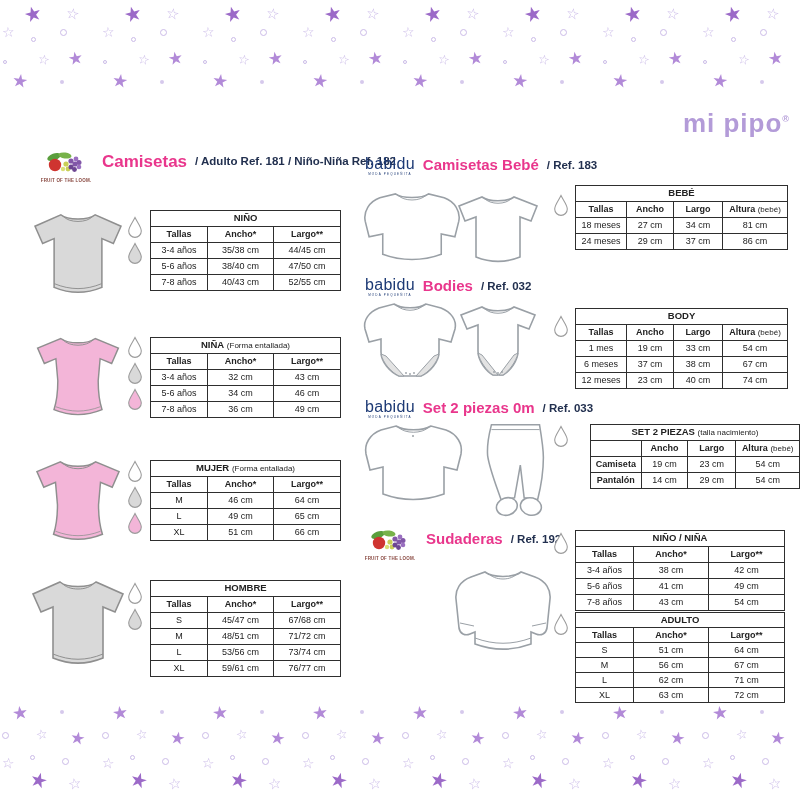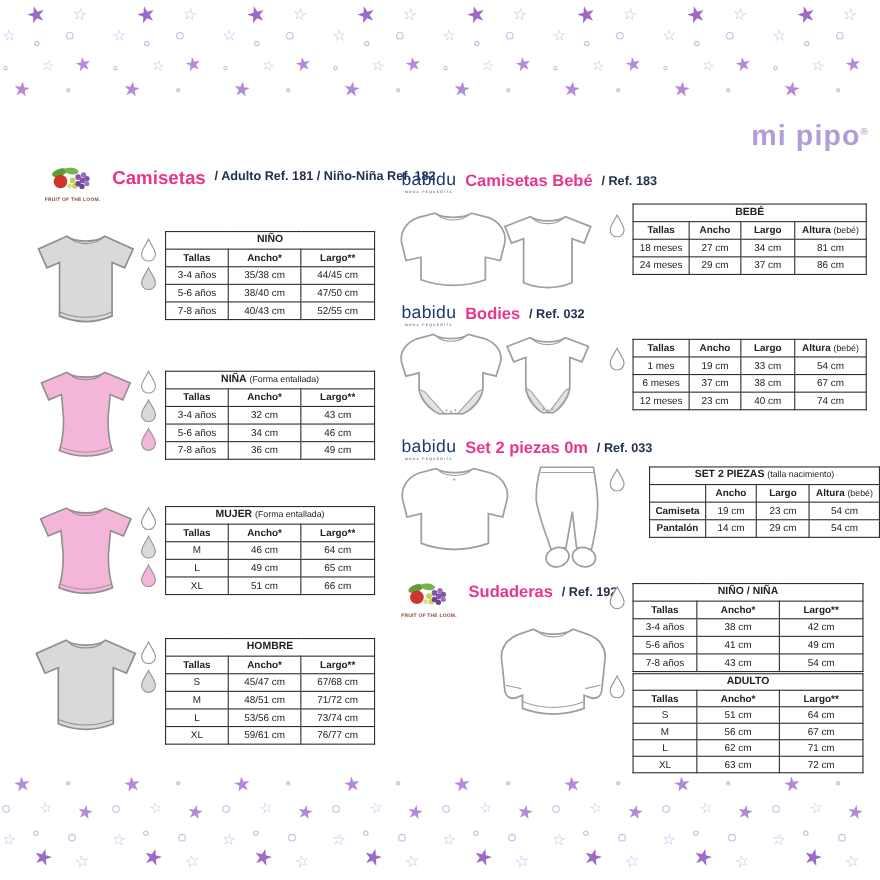--- a/index.html
+++ b/index.html
@@ -505,20 +505,23 @@
   </svg>
   <div class="drops" style="left:552px;top:315px;">
       <svg width="18" height="22" viewBox="0 0 20 24">
         <path d="M10 1.5 C8 6 3 12 3 16.5 A7 7 0 0 0 17 16.5 C17 12 12 6 10 1.5 Z" fill="#ffffff" stroke="#9b9b9b" stroke-width="1.2"></path>
       </svg>
     </div>
   <div class="tbl" style="left:575px;top:308px;">
       <table class="t4">
         <tbody>
           <tr>
+            <td class="tt" colspan="4"><b>BODY</b></td>
+          </tr>
+          <tr>
             <th>Tallas</th>
             <th>Ancho</th>
             <th>Largo</th>
             <th>Altura <span class="pn">(bebé)</span></th>
           </tr>
           <tr>
             <td>1 mes</td>
             <td>19 cm</td>
             <td>33 cm</td>
             <td>54 cm</td>

